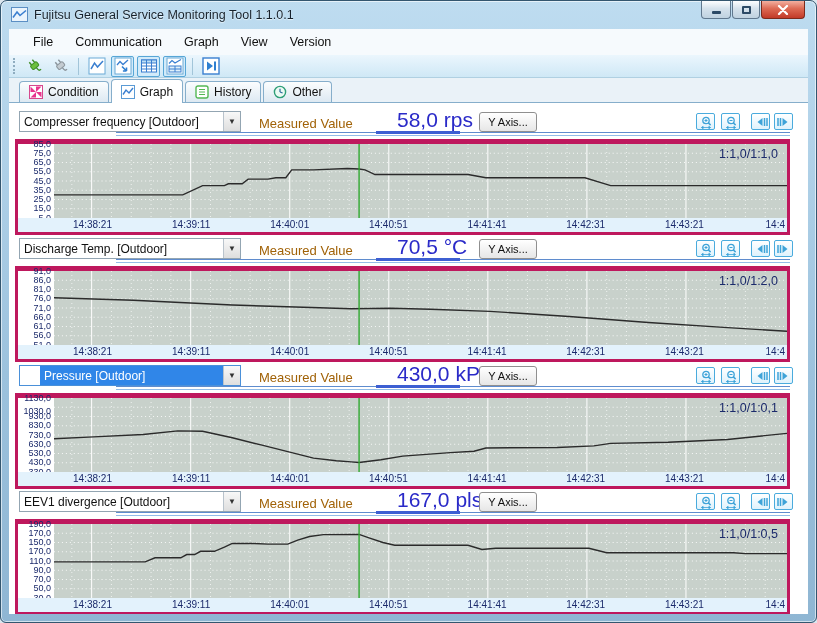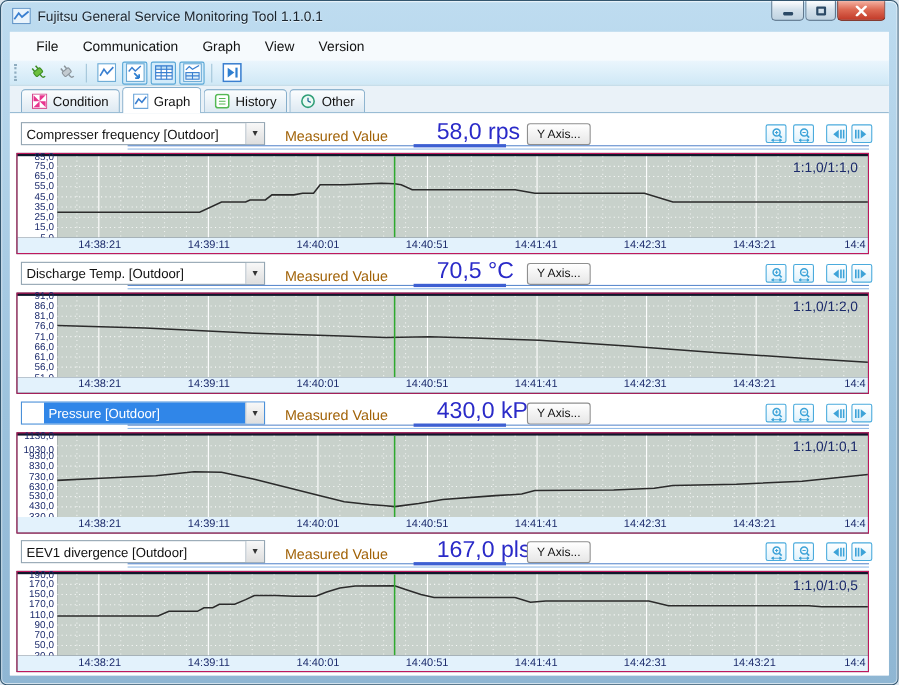--- a/index.html
+++ b/index.html
@@ -43,21 +43,21 @@
   .cb{width:17px;border-left:1px solid #b9c3cc;background:linear-gradient(#f8f8f8,#dedede);display:flex;align-items:center;justify-content:center;font-size:8px;color:#333;}
   .mvl{position:absolute;left:250px;top:5px;font-size:13px;color:#a16207;}
   .mvv{position:absolute;left:388px;top:-3px;font-size:21px;color:#2a2ac8;white-space:nowrap;}
   .yax{position:absolute;left:470px;top:1px;width:58px;height:20px;border:1px solid #8f8f8f;border-radius:3px;
     background:linear-gradient(#ffffff,#e6e6e6);font-size:11px;color:#111;font-family:"Liberation Sans",sans-serif;padding:0;}
   .minis{position:absolute;top:2px;left:687px;width:100px;height:18px;}
   .mini{position:absolute;top:0;width:19px;height:17px;border:1px solid #4aabdd;border-radius:2px;background:linear-gradient(#ffffff,#dff2fc);padding:0;display:flex;align-items:center;justify-content:center;}
   .mini svg{width:14px;height:14px;}
   .accent{position:absolute;left:367px;top:20px;width:84px;height:3px;background:#3d5fd2;z-index:2;}
   .rule{position:absolute;left:107px;right:18px;top:21px;height:4px;border-top:1px solid #5f8cce;border-bottom:1px solid #93bce8;}
-  .cbox{position:absolute;top:28px;left:6px;right:18px;border:1px solid #be185d;background:#0f172a;}
+  .cbox{position:absolute;top:28px;left:6px;right:18px;border:3px solid #be185d;background:#be185d;}
   .crow{display:flex;margin-top:2px;}
   .ycol{width:36px;position:relative;height:74px;background:#fff;flex:none;}
   .ycol span{position:absolute;right:3px;font-size:9px;color:#1b2a6b;line-height:9px;}
   .plot{flex:1;position:relative;height:74px;background:#c8d1cb;}
   .plot svg{position:absolute;left:0;top:0;width:100%;height:100%;}
   .pscale{position:absolute;top:3px;right:9px;font-size:12.5px;color:#1b2a6b;}
   .xrow{height:14px;background:#e3f2fc;position:relative;}
   .xin{position:absolute;left:37px;right:2px;top:0;bottom:0;}
   .xin span{position:absolute;top:1px;font-size:10px;color:#1b2a6b;transform:translateX(-50%);white-space:nowrap;}
   .xin span.edge{right:0;left:auto;transform:none;}

